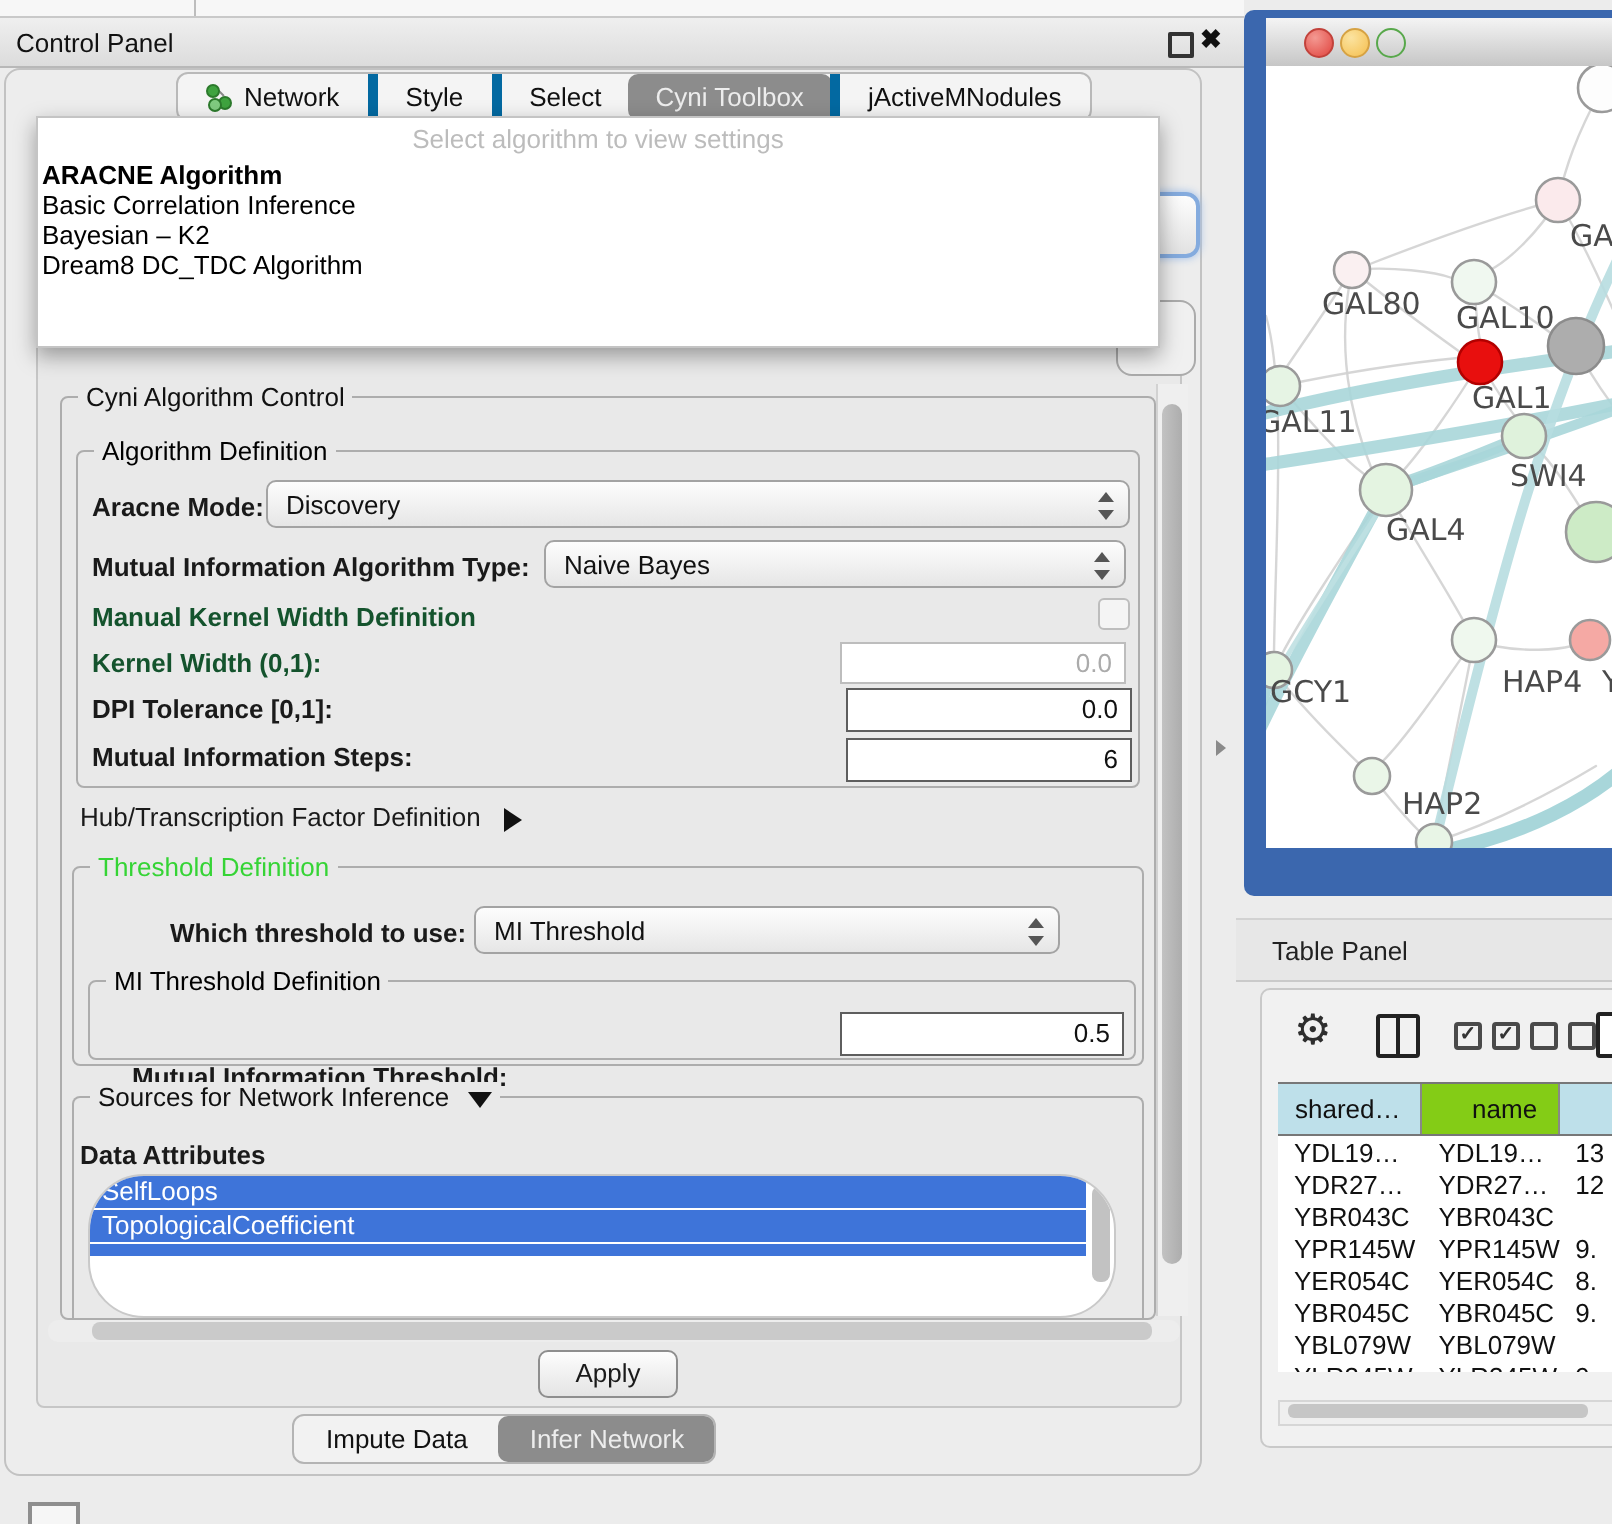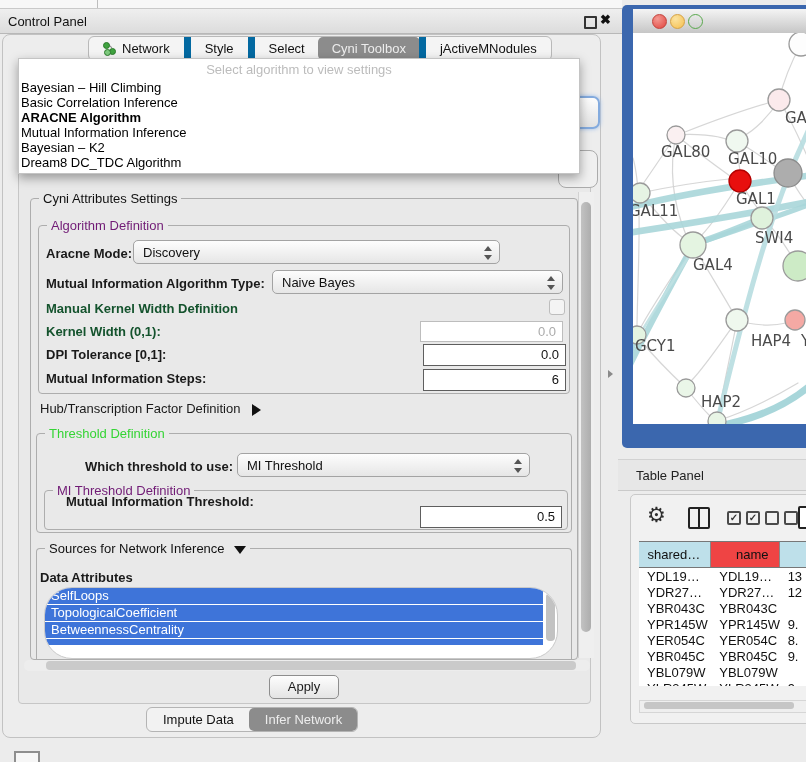--- a/index.html
+++ b/index.html
@@ -13,21 +13,21 @@
              border-bottom:1px solid #B8B8B8;}
   .cp-title{position:absolute;left:8px;top:5px;font-size:13px;color:#111;}
   .float-btn{position:absolute;left:584px;top:7px;width:9px;height:9px;border:2px solid #333;border-radius:1px;background:transparent;}
   .close-btn{position:absolute;left:600px;top:3px;font-size:13px;font-weight:bold;color:#111;}
   
   .cp-outer{left:2px;top:34px;width:597px;height:702px;background:#EDEDED;border:1px solid #C2C2C2;border-radius:8px;}
   
   .tabbar{left:88px;top:36px;height:23px;display:flex;align-items:stretch;background:#F4F4F4;
           border:1px solid #B9B9B9;border-radius:6px;overflow:hidden;}
   .tab{display:flex;align-items:center;padding:0 14px;font-size:13px;color:#111;position:relative;justify-content:space-between;}
-  .tab + .tab{border-left:7px solid #0369a1;}
+  .tab + .tab{border-left:5px solid #0369a1;}
   .tab.selected{background:#8C8C8C;color:#EDEDED;border-left:none;border-radius:5px;margin:0 -1px;}
   .tab .neticon{width:13px;height:13px;margin-right:6px;position:relative;}
   .neticon .dot{position:absolute;width:5px;height:5px;border-radius:50%;background:#3FA33F;border:1px solid #2C7A2C;}
   .neticon .d1{left:0;top:0;} .neticon .d2{left:6px;top:6px;} .neticon .d3{left:1px;top:7px;background:#7FCB7F;}
   .neticon .ln{position:absolute;left:3px;top:3px;width:7px;height:1px;background:#888;transform:rotate(45deg);}
   
   .inner-panel{left:18px;top:170px;width:571px;height:532px;background:#E9E9E9;border:1px solid #C6C6C6;border-radius:4px;}
   
   .frag-combo{left:566px;top:96px;width:30px;height:29px;border:2px solid #84ABDE;border-radius:7px;
               background:linear-gradient(#FDFDFD,#E2E2E2);box-shadow:0 0 4px #9CBCE8;}
@@ -35,21 +35,21 @@
   
   .popup{left:18px;top:58px;width:560px;height:114px;background:#FFFFFF;border:1px solid #C4C4C4;
          box-shadow:0 4px 10px rgba(0,0,0,0.35);z-index:30;}
   .popup-placeholder{height:21px;line-height:21px;text-align:center;color:#BCBCBC;font-size:13px;}
   .algo-item{height:15px;line-height:15px;padding-left:2px;font-size:13px;color:#000;white-space:nowrap;}
   .algo-item.bold{font-weight:bold;}
   
   .group{position:absolute;border:1px solid #ADADAD;border-radius:4px;}
   .legend{position:absolute;top:-8px;left:8px;background:#E9E9E9;padding:0 4px;font-size:13px;white-space:nowrap;}
   .legend.black{color:#111;}
-  .legend.blue{color:#701a75;}
+  .legend.blue{color:#000000;}
   .legend.green{color:#35D435;}
   .lbl{position:absolute;font-size:13px;font-weight:bold;color:#1a1a1a;white-space:nowrap;}
   .lbl.disabled{color:#14532d;}
   .lbl.plain{font-weight:normal;}
   
   .combo{position:absolute;height:24px;border:1px solid #A3A3A3;border-radius:5px;
          background:linear-gradient(#FDFDFD,#E6E6E6);box-sizing:border-box;}
   .combo .val{position:absolute;left:9px;top:4px;font-size:13px;color:#111;white-space:nowrap;}
   .combo .arrows{position:absolute;right:7px;top:4px;width:9px;height:16px;}
   .combo .up{position:absolute;left:1px;top:1px;width:0;height:0;border-left:4px solid transparent;
@@ -107,21 +107,21 @@
   .splitcols{position:absolute;left:57px;top:6px;width:18px;height:18px;border:2px solid #222;border-radius:2px;}
   .splitcols .mid{position:absolute;left:8px;top:0;width:2px;height:18px;background:#222;}
   .cbpair{position:absolute;top:10px;display:flex;gap:5px;}
   .cbpair .bx{width:10px;height:10px;border:2px solid #4A4A4A;border-radius:2px;font-size:10px;line-height:10px;
               text-align:center;color:#333;font-weight:bold;}
   .docicon{position:absolute;left:167px;top:5px;width:13px;height:19px;border:2px solid #222;border-radius:2px;background:#FFF;}
   .ttable{position:absolute;left:8px;top:46px;width:172px;height:154px;overflow:hidden;border-top:1px solid #777;}
   .thead{display:flex;height:25px;border-bottom:1px solid #777;}
   .th{box-sizing:border-box;border-right:1px solid #888;font-size:13px;text-align:right;
       padding:5px 10px 0 0;color:#111;}
-  .th.blue{background:#BEE0EA;} .th.gray{background:#ef4444;}
+  .th.blue{background:#BEE0EA;} .th.gray{background:#84cc16;}
   .trows{position:relative;}
   .trow{display:flex;height:16px;background:#FFF;}
   .td{box-sizing:border-box;font-size:13px;padding:1px 0 0 8px;white-space:nowrap;overflow:hidden;color:#111;}
   .tp-hscroll{position:absolute;left:8px;top:205px;width:172px;height:11px;background:#EFEFEF;border:1px solid #D6D6D6;}
   .tp-hthumb{position:absolute;left:4px;top:1px;width:150px;height:7px;background:#C6C6C6;border-radius:3px;}
   svg text{font-family:"DejaVu Sans",sans-serif;}
 </style>
 </head>
 <body>
 
@@ -161,38 +161,36 @@
   </div>
 
 <div class="abs inner-panel"></div>
 
 <div class="abs frag-combo"></div>
 <div class="abs frag-group"></div>
 
 <div class="abs popup">
   <div class="popup-placeholder">Select algorithm to view settings</div>
   <div id="algo-items">
-      <div class="algo-item">Bayesian – Hill Climbing</div>
+      <div class="algo-item bold">ARACNE Algorithm</div>
       <div class="algo-item">Basic Correlation Inference</div>
-      <div class="algo-item bold">ARACNE Algorithm</div>
-      <div class="algo-item">Mutual Information Inference</div>
       <div class="algo-item">Bayesian – K2</div>
       <div class="algo-item">Dream8 DC_TDC Algorithm</div>
     </div>
 </div>
 
 <div class="group" style="left:30px;top:198px;width:546px;height:460px;">
-  <span class="legend black">Cyni Attributes Settings</span>
+  <span class="legend black">Cyni Algorithm Control</span>
 </div>
 
 <div class="group" style="left:38px;top:225px;width:530px;height:167px;">
   <span class="legend blue">Algorithm Definition</span>
 </div>
 <span class="lbl" style="left:46px;top:246px;">Aracne Mode:</span>
-<div class="combo" style="left:133px;top:240px;width:367px;">
+<div class="combo" style="left:133px;top:240px;width:432px;">
   <span class="val">Discovery</span>
   <span class="arrows">
       <span class="up"></span>
       <span class="dn"></span>
     </span>
 </div>
 <span class="lbl" style="left:46px;top:276px;">Mutual Information Algorithm Type:</span>
 <div class="combo" style="left:272px;top:270px;width:291px;">
   <span class="val">Naive Bayes</span>
   <span class="arrows">
@@ -221,35 +219,34 @@
 <div class="combo" style="left:237px;top:453px;width:293px;">
   <span class="val">MI Threshold</span>
   <span class="arrows">
       <span class="up"></span>
       <span class="dn"></span>
     </span>
 </div>
 <div class="group" style="left:44px;top:490px;width:522px;height:38px;">
   <span class="legend blue">MI Threshold Definition</span>
 </div>
-<span class="lbl" style="left:50px;top:494px;padding-left:16px;">Mutual Information Threshold:</span>
+<span class="lbl" style="left:50px;top:531px;padding-left:16px;">Mutual Information Threshold:</span>
 <div class="tfield" style="left:420px;top:506px;width:142px;height:22px;">0.5</div>
 
 <div class="group" style="left:36px;top:548px;width:534px;height:110px;border-bottom:none;border-radius:4px 4px 0 0;">
   <span class="legend black">
     <span>Sources for Network Inference</span>
     <span class="tri-down"></span>
   </span>
 </div>
 <span class="lbl" style="left:40px;top:570px;">Data Attributes</span>
 <div class="attrlist" style="left:44px;top:587px;width:512px;height:70px;border-radius:28px;">
   <div id="attr-items">
       <div class="attr-item">SelfLoops</div>
       <div class="attr-item">TopologicalCoefficient</div>
-      <div class="attr-item">BetweennessCentrality</div>
     </div>
   <div class="attr-item" style="height:6px;"></div>
   <div class="attr-thumb"></div>
 </div>
 
 <div class="abs vscroll">
     <div class="vthumb"></div>
   </div>
 <div class="abs hscroll">
     <div class="hthumb"></div>

